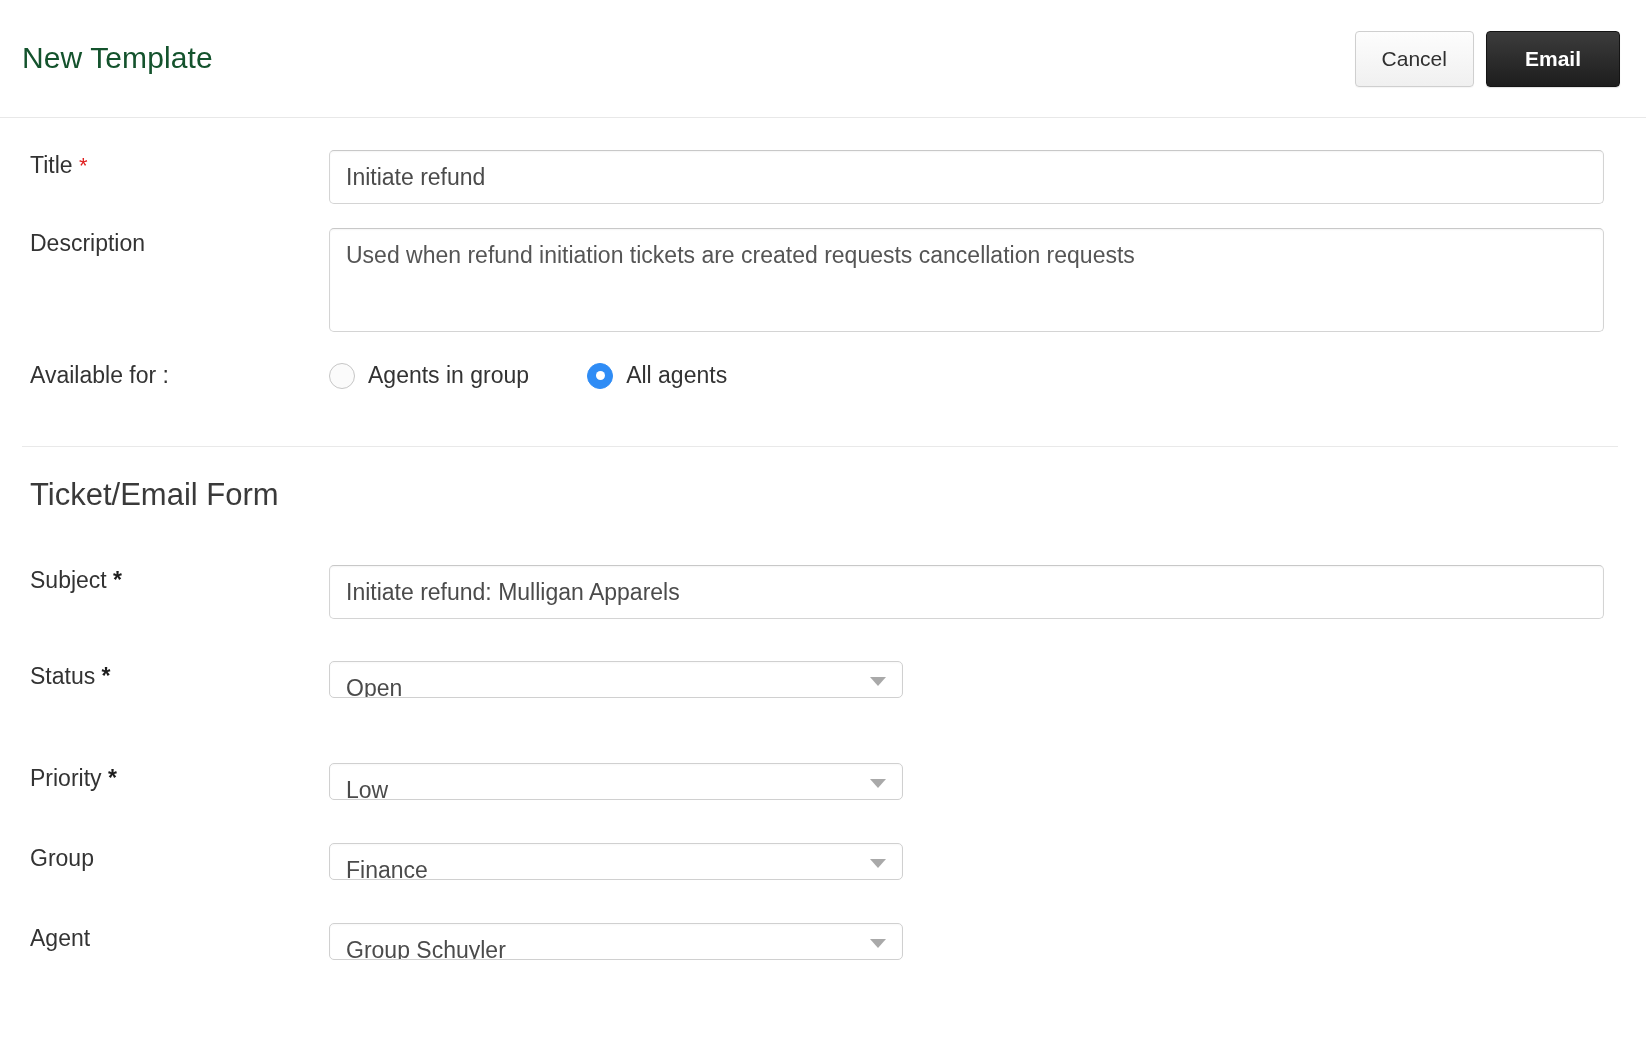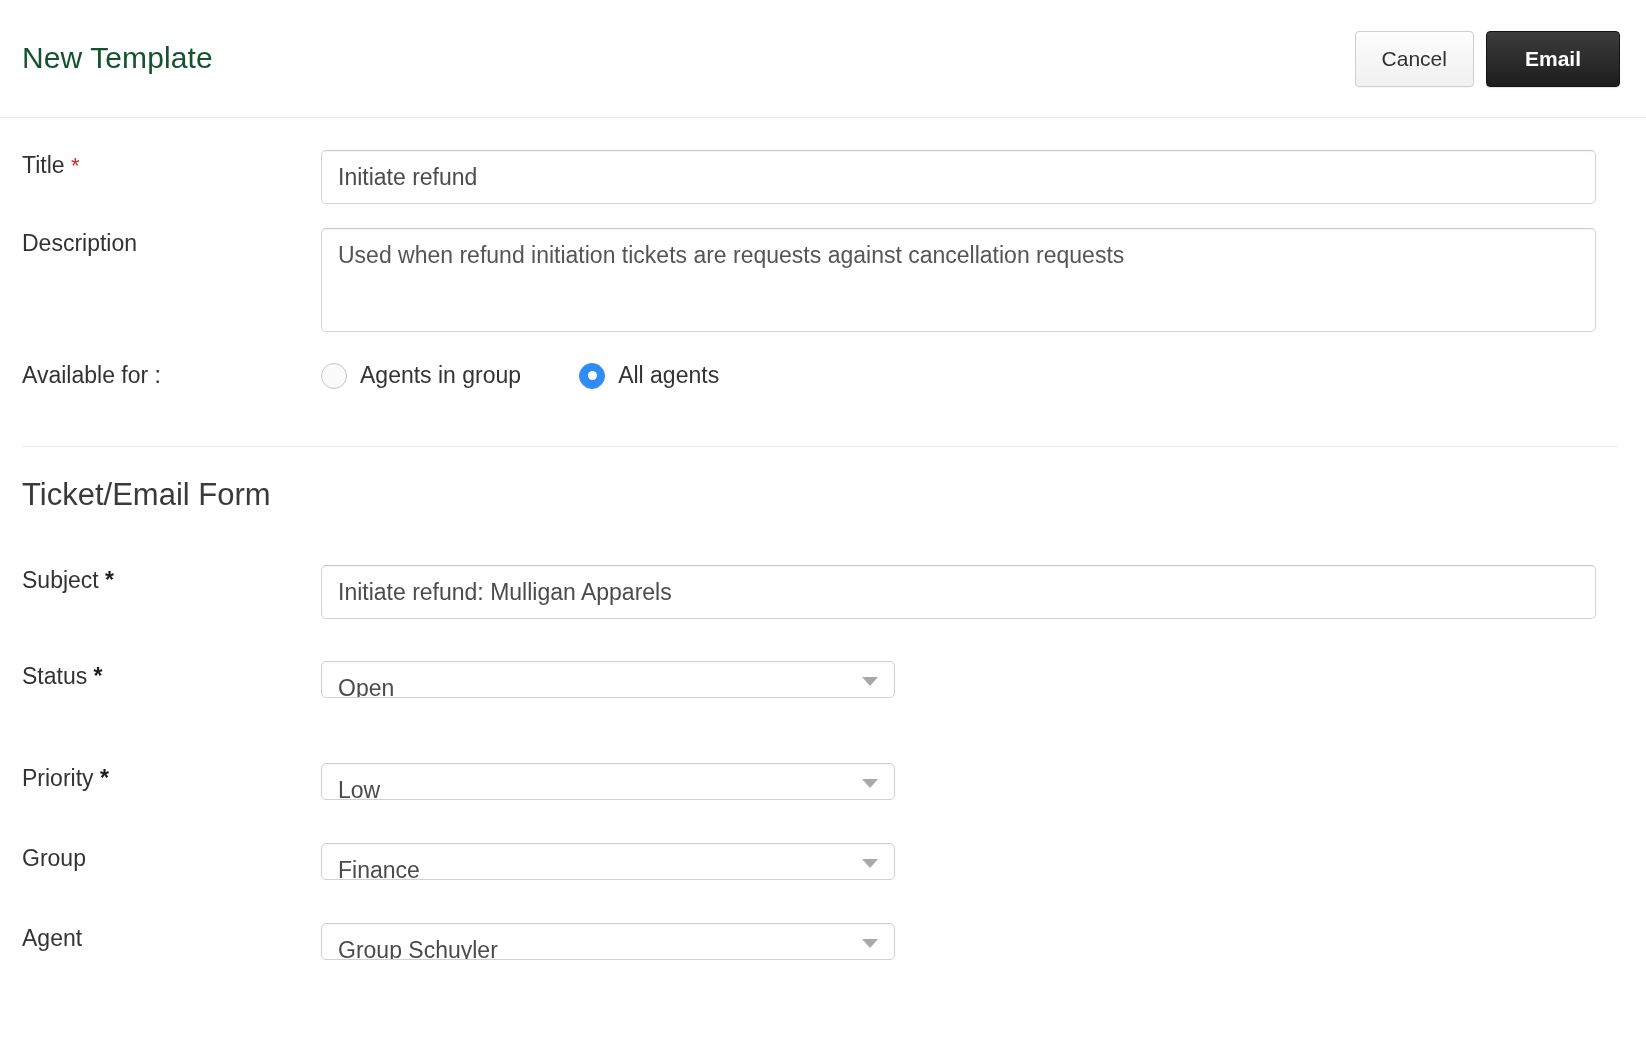--- a/index.html
+++ b/index.html
@@ -57,21 +57,21 @@
   .btn-save {
     background: linear-gradient(to bottom, #3c3c3c 0%, #1d1d1d 100%);
     border: 1px solid #141414;
     color: #ffffff;
     font-weight: bold;
     padding: 0 38px;
     box-shadow: 0 1px 1px rgba(0,0,0,0.12);
   }
 
   
-  .form-area { position: relative; }
+  .form-area { position: relative; padding-left: 8px; }
   .row {
     position: relative;
     display: flex;
     align-items: flex-start;
   }
   .label {
     width: 321px;
     padding-left: 22px;
     font-size: 23px;
     color: #333333;
@@ -203,21 +203,21 @@
       <span class="req-red">*</span>
     </div>
     <div class="field">
       <div class="input-box">Initiate refund</div>
     </div>
   </div>
 
   <div class="row" style="margin-top:24px;">
     <div class="label">Description</div>
     <div class="field">
-      <div class="input-box textarea-box">Used when refund initiation tickets are requests against cancellation requests</div>
+      <div class="input-box textarea-box">Used when refund initiation tickets are created requests cancellation requests</div>
     </div>
   </div>
 
   <div class="row" style="margin-top:28px;">
     <div class="label">Available for :</div>
     <div class="field">
       <div class="radio-group">
         <div class="radio-item">
           <span class="radio-dot"></span>
           <span>Agents in group</span>

